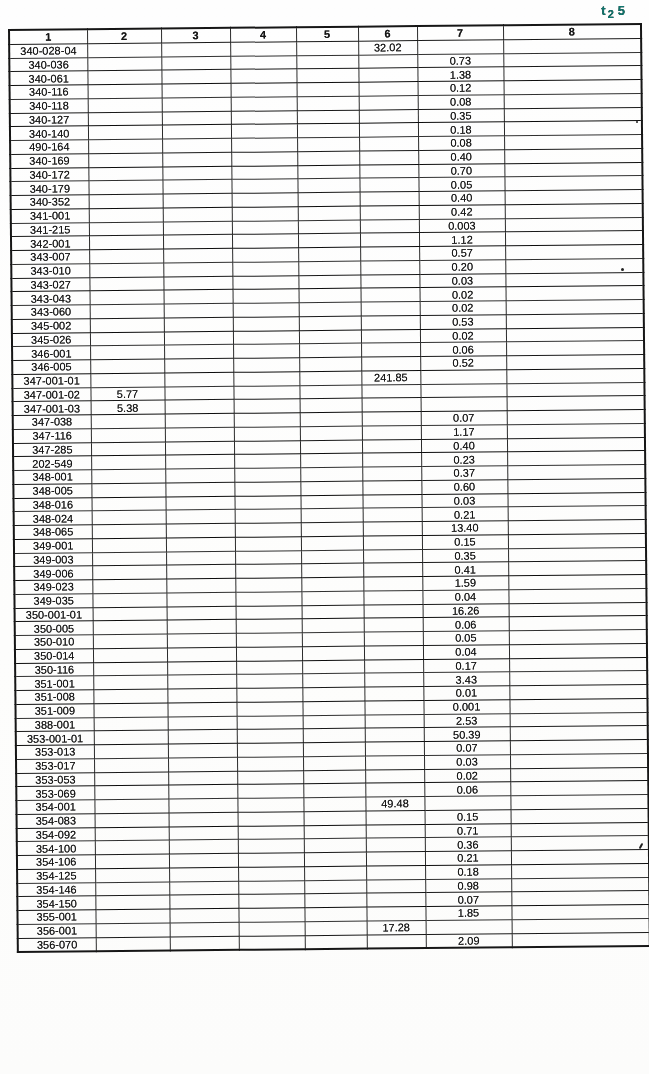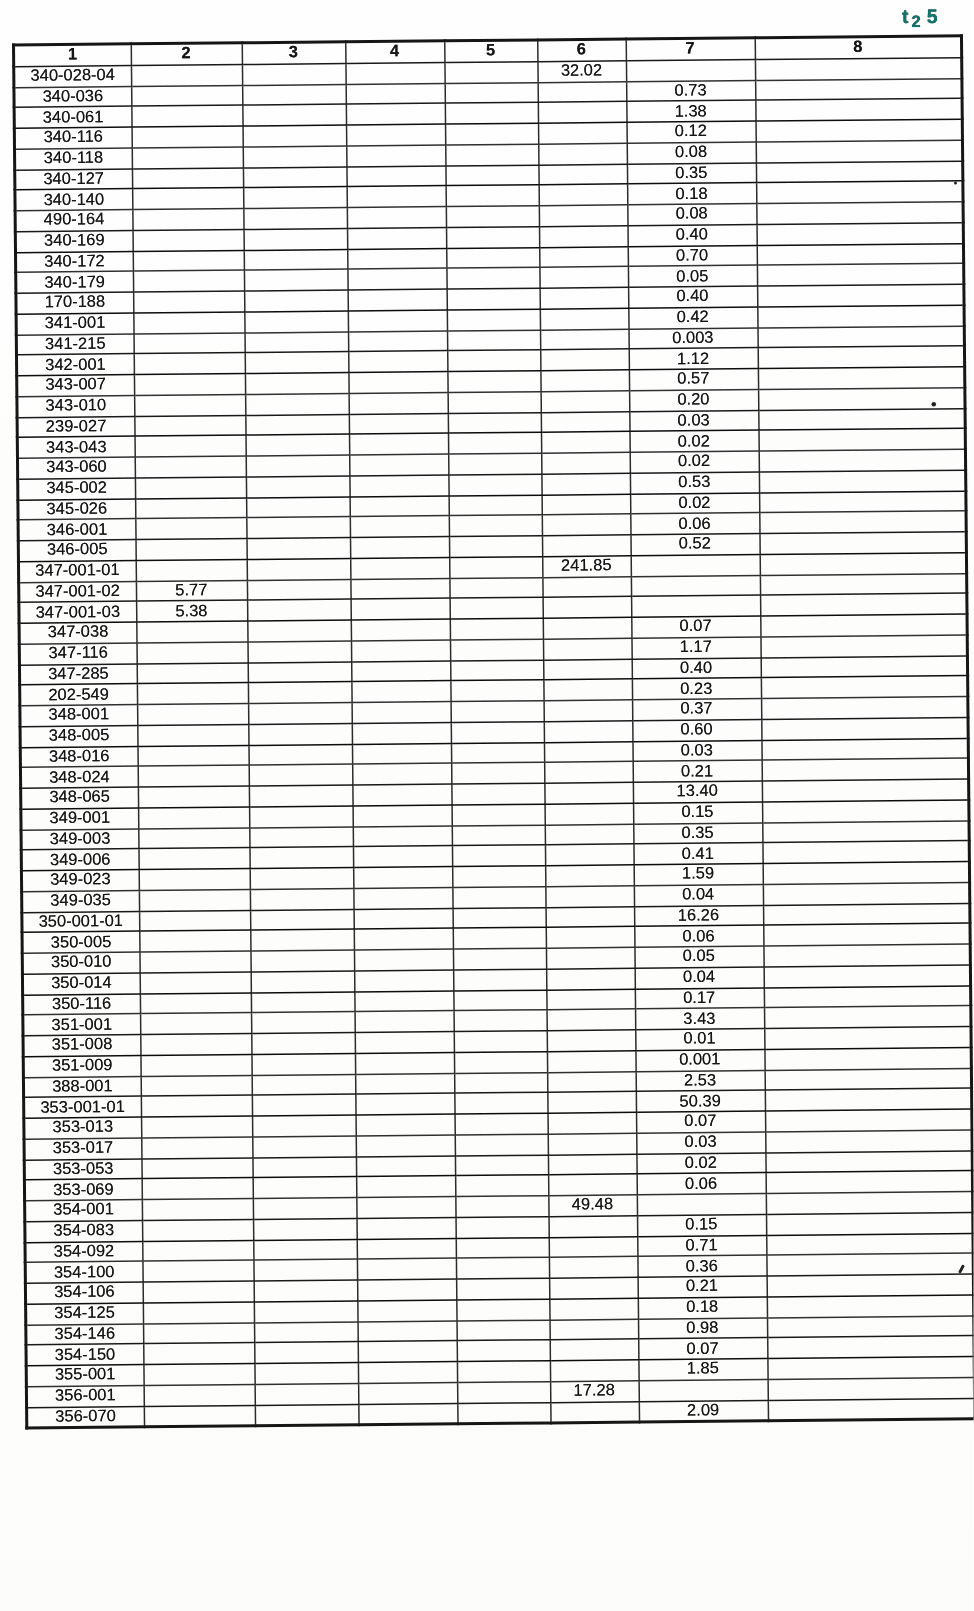--- a/index.html
+++ b/index.html
@@ -226,21 +226,21 @@
           <td>340-179</td>
           <td></td>
           <td></td>
           <td></td>
           <td></td>
           <td></td>
           <td>0.05</td>
           <td></td>
         </tr>
         <tr>
-          <td>170-188</td>
+          <td>340-352</td>
           <td></td>
           <td></td>
           <td></td>
           <td></td>
           <td></td>
           <td>0.40</td>
           <td></td>
         </tr>
         <tr>
           <td>341-001</td>
@@ -286,21 +286,21 @@
           <td>343-010</td>
           <td></td>
           <td></td>
           <td></td>
           <td></td>
           <td></td>
           <td>0.20</td>
           <td></td>
         </tr>
         <tr>
-          <td>239-027</td>
+          <td>343-027</td>
           <td></td>
           <td></td>
           <td></td>
           <td></td>
           <td></td>
           <td>0.03</td>
           <td></td>
         </tr>
         <tr>
           <td>343-043</td>

